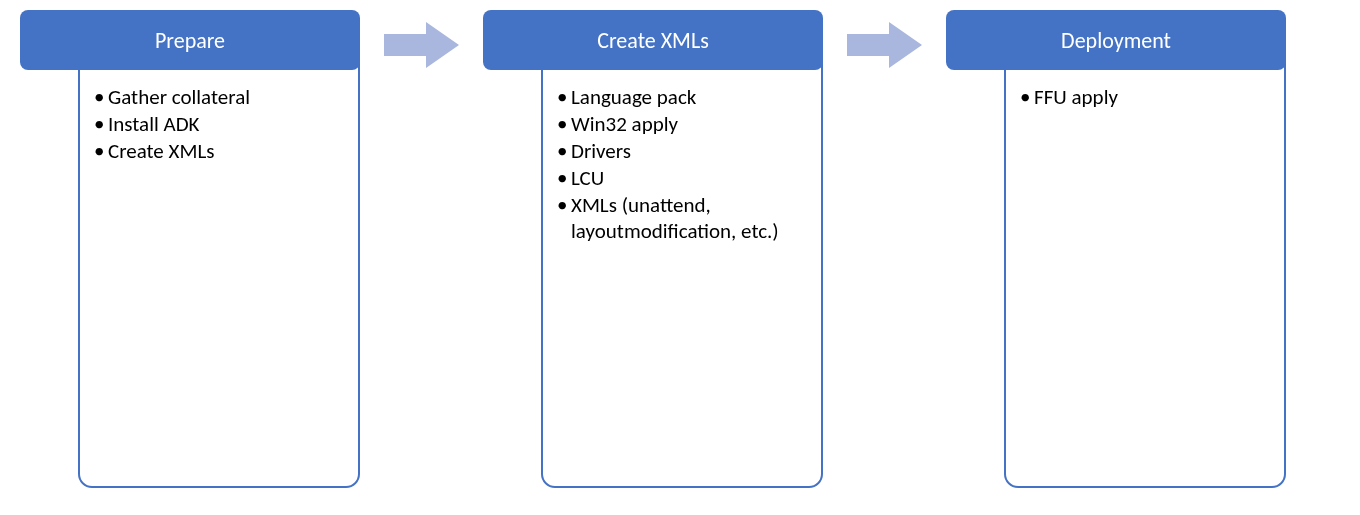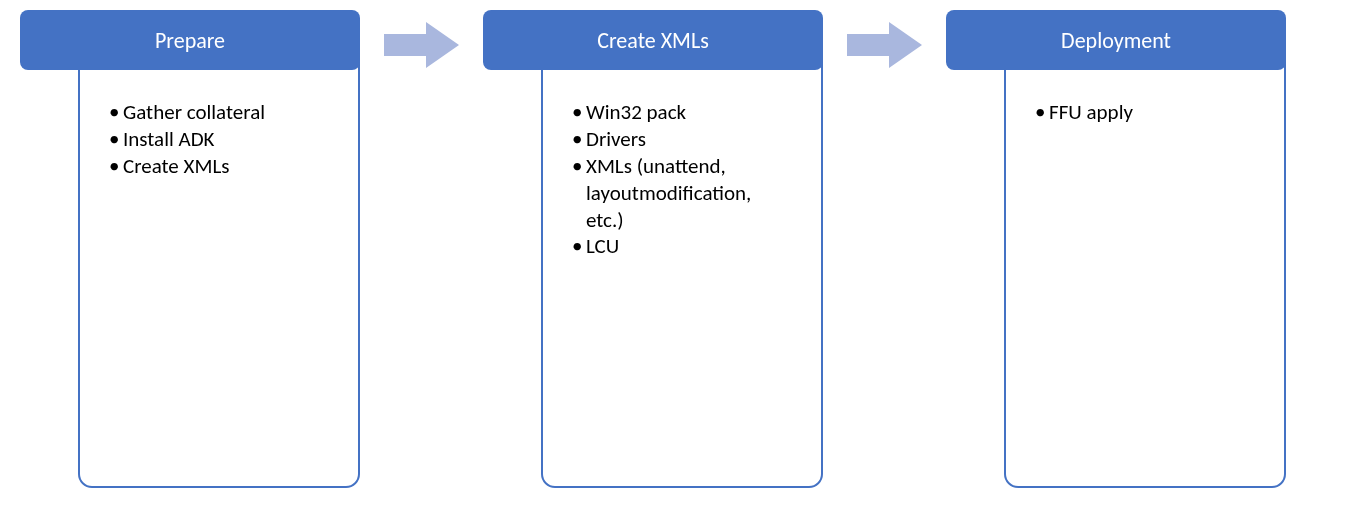--- a/index.html
+++ b/index.html
@@ -42,21 +42,21 @@
     margin-left: 58px;
     width: 282px;
     min-height: 440px;
     border: 2px solid #4472c4;
     border-radius: 14px;
     padding: 34px 14px 18px 14px;
     background: #fff;
   }
   .body-box ul {
     list-style: none;
-    margin: 15px;
+    margin: 0;
     padding: 0;
   }
   .body-box li {
     position: relative;
     padding-left: 14px;
     line-height: 1.28;
     font-size: 21px;
   }
   .body-box li::before {
     content: "•";
@@ -97,24 +97,25 @@
       <polygon points="0,12 42,12 42,0 75,23 42,46 42,34 0,34" fill="#a9b7de"></polygon>
     </svg>
   </div>
 
   <div class="stage">
     <div class="header-box">
       <span>Create XMLs</span>
     </div>
     <div class="body-box">
       <ul>
-        <li>Win32 pack</li>
+        <li>Language pack</li>
+        <li>Win32 apply</li>
         <li>Drivers</li>
+        <li>LCU</li>
         <li>XMLs (unattend, layoutmodification, etc.)</li>
-        <li>LCU</li>
       </ul>
     </div>
   </div>
 
   <div class="arrow">
     <svg width="75" height="46" viewBox="0 0 75 46">
       <polygon points="0,12 42,12 42,0 75,23 42,46 42,34 0,34" fill="#a9b7de"></polygon>
     </svg>
   </div>
 

